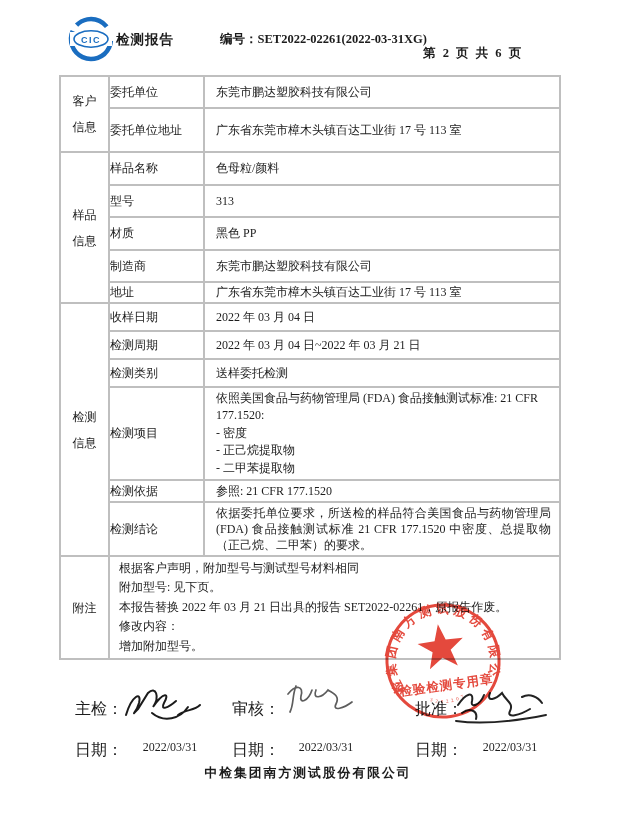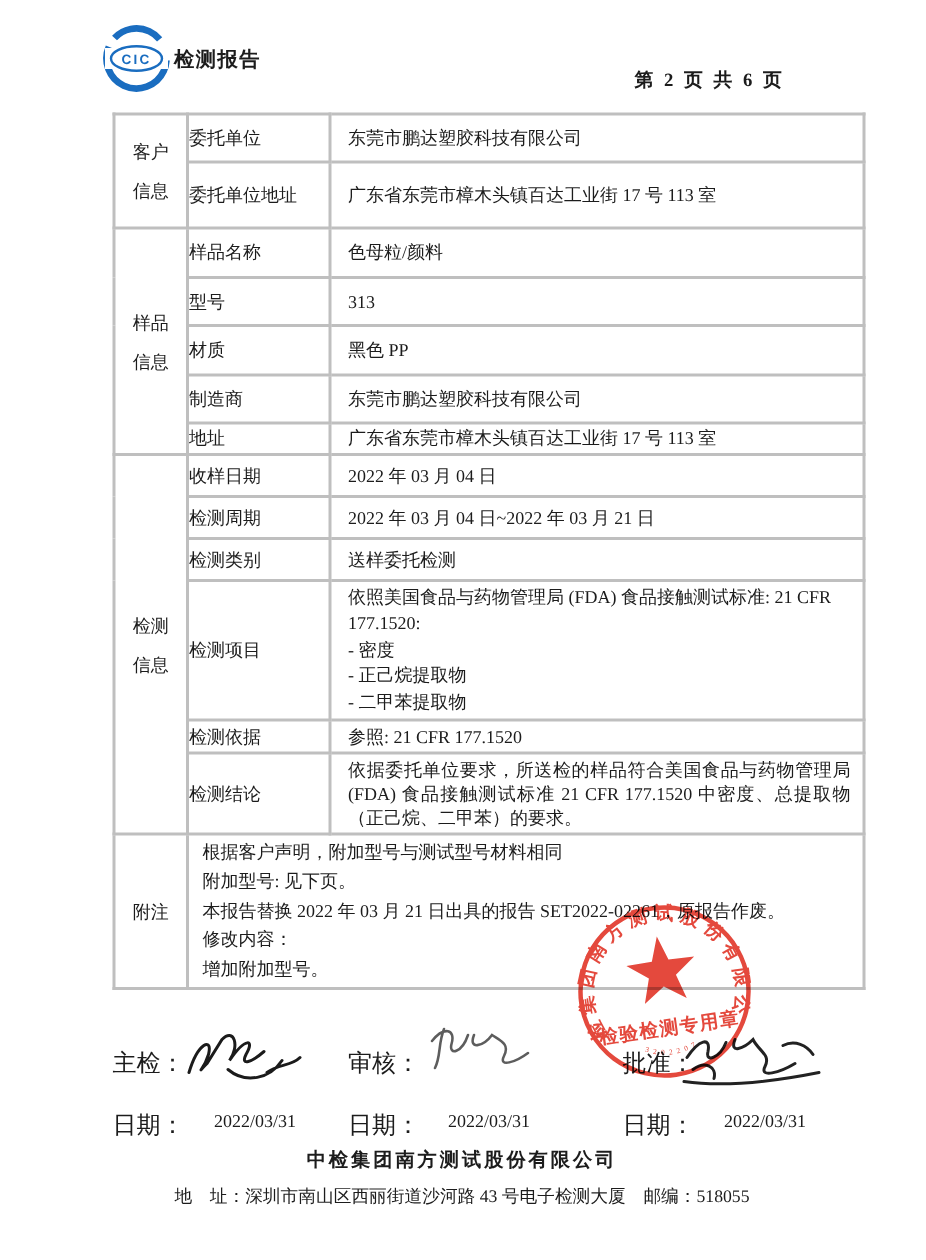--- a/index.html
+++ b/index.html
@@ -7,21 +7,21 @@
     position:relative; width:617px; height:840px; background:#fff; overflow:hidden;
     font-family:"Liberation Serif","DejaVu Serif",serif; color:#1c1c1c;
   }
   
   .hdr-title{position:absolute;left:116px;top:31px;font-size:13.5px;font-weight:bold;letter-spacing:1px;}
   .hdr-no{position:absolute;left:220px;top:31px;font-size:12.5px;font-weight:bold;}
   .hdr-page{position:absolute;left:423px;top:45px;font-size:12.5px;font-weight:bold;letter-spacing:2px;}
   .logo{position:absolute;left:62px;top:13px;}
   
   table.rep{
-    position:absolute;left:75px;top:75px;width:500px;border-collapse:collapse;table-layout:fixed;
+    position:absolute;left:59px;top:75px;width:500px;border-collapse:collapse;table-layout:fixed;
   }
   table.rep td{border:2px solid #bfbfbf;font-size:12px;vertical-align:middle;overflow:hidden;}
   td.sec{text-align:center;white-space:pre-line;line-height:26px;font-size:12.5px;}
   td.lbl{padding-left:0;}
   td.val{padding-left:11px;padding-right:8px;}
   td.multi{vertical-align:middle;padding-top:2px;padding-bottom:2px;}
   .ln{line-height:17.4px;}
   .ln-note{line-height:19.4px;}
   .just{line-height:16px;text-align:justify;padding-top:2px;padding-bottom:2px;}
   
@@ -43,20 +43,21 @@
 
 <div class="page">
 
   <svg class="logo" width="58" height="52" viewBox="0 0 58 52">
     <circle cx="29" cy="26" r="20" fill="none" stroke="#1a6dc0" stroke-width="4.5" stroke-dasharray="62 7 34 15" transform="rotate(25 29 26)"></circle>
     <rect x="8" y="19" width="42" height="14" fill="#ffffff"></rect>
     <ellipse cx="29" cy="26" rx="17" ry="8.2" fill="none" stroke="#1a6dc0" stroke-width="1.6"></ellipse>
     <text x="29" y="29.5" text-anchor="middle" font-size="9" font-weight="bold" fill="#1a6dc0" letter-spacing="1.5" font-family="Liberation Sans, sans-serif">CIC</text>
   </svg>
   <span class="hdr-title">检测报告</span>
+  <span class="hdr-no">编号：SET2022-02261(2022-03-31XG)</span>
   <span class="hdr-page">第 2 页 共 6 页</span>
 
   <table class="rep">
     <colgroup>
         <col style="width:49px">
         <col style="width:95px">
         <col style="width:356px">
       </colgroup>
     <tbody>
 
@@ -170,18 +171,15 @@
     </text>
     <text x="69" y="97.5" text-anchor="middle" font-size="12.5" font-weight="bold" fill="#e23b2e" letter-spacing="1">检验检测专用章</text>
     <path id="arcBot" d="M29.5,83.4 A42,42 0 0 0 108.5,83.4" fill="none"></path>
     <text font-size="5" fill="#e23b2e" letter-spacing="3">
       <textPath href="#arcBot" startOffset="50%" text-anchor="middle">3202207</textPath>
     </text>
   </svg>
 
   <div class="footer">
     <div class="f-company">中检集团南方测试股份有限公司</div>
-    <div class="f-line">
-      <span>地　址：</span><span>深圳市南山区西丽街道沙河路 43 号电子检测大厦</span><span>　邮编：</span><span>518055</span>
-    </div>
   </div>
 
 </div>
 
 </body></html>

